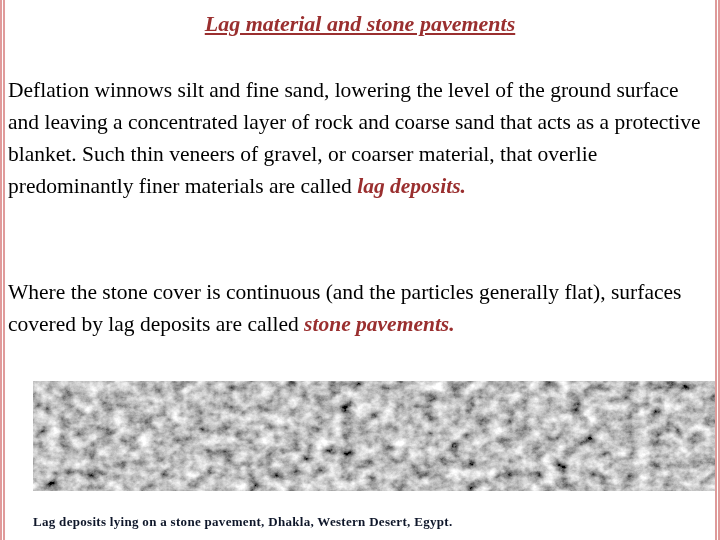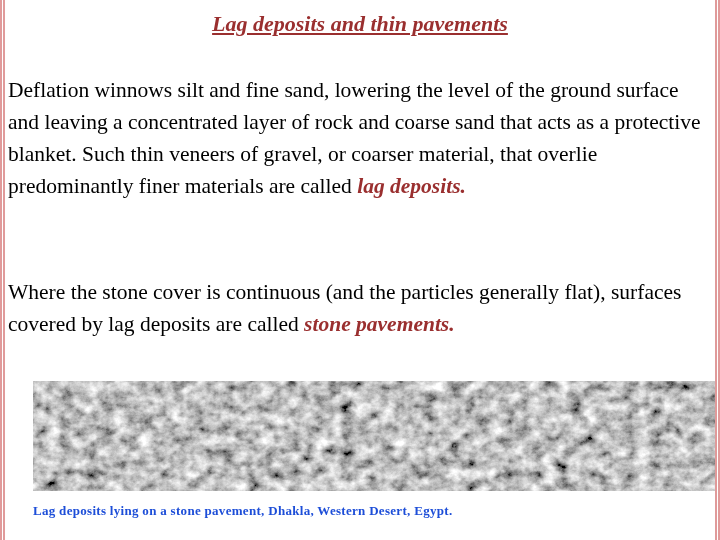--- a/index.html
+++ b/index.html
@@ -58,33 +58,33 @@
     width: 684px;
     margin: 0;
   }
   .photo {
     width: 684px;
     height: 110px;
     background: #8f8f8f;
     line-height: 0;
   }
   .caption {
-    margin-top: 12px;
+    margin-top: 23px;
     font-size: 13px;
     font-weight: bold;
-    color: #1d4ed8;
+    color: #0f172a;
     letter-spacing: 0.3px;
   }
 </style>
 </head>
 <body>
 
 <div class="slide">
 
-  <h1 class="title">Lag deposits and thin pavements</h1>
+  <h1 class="title">Lag material and stone pavements</h1>
 
   <p class="body-para" id="para2"><span>Where the stone cover is continuous (and the particles generally flat), surfaces covered by lag deposits are called </span><span class="term">stone pavements.</span></p>
 
   <p class="body-para" id="para1"><span>Deflation winnows silt and fine sand, lowering the level of the ground surface and leaving a concentrated layer of rock and coarse sand that acts as a protective blanket. Such thin veneers of gravel, or coarser material, that overlie predominantly finer materials are called </span><span class="term">lag deposits.</span></p>
 
   <figure class="photo-block">
     <div class="photo">
       <svg width="684" height="110" preserveAspectRatio="none" xmlns="http://www.w3.org/2000/svg">
         <defs>
           <filter id="gravelTex" x="0" y="0" width="100%" height="100%">

